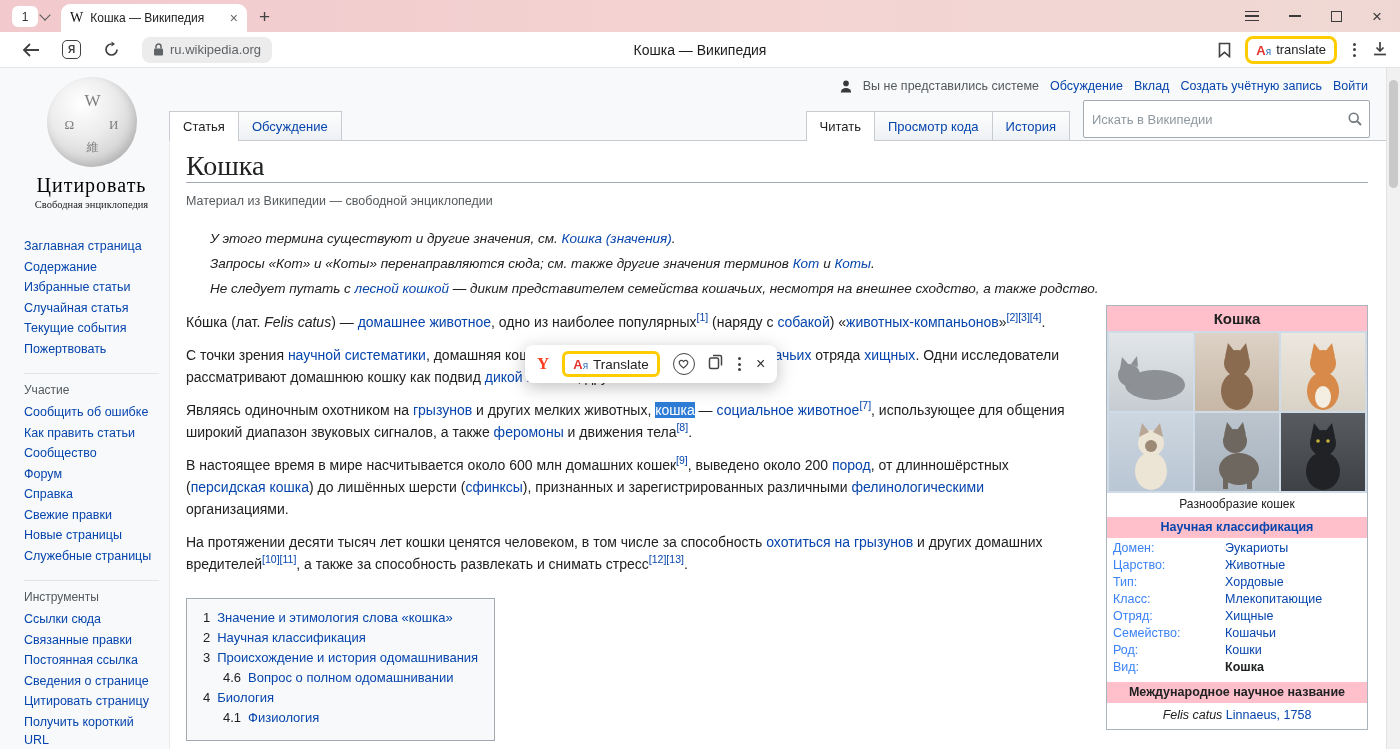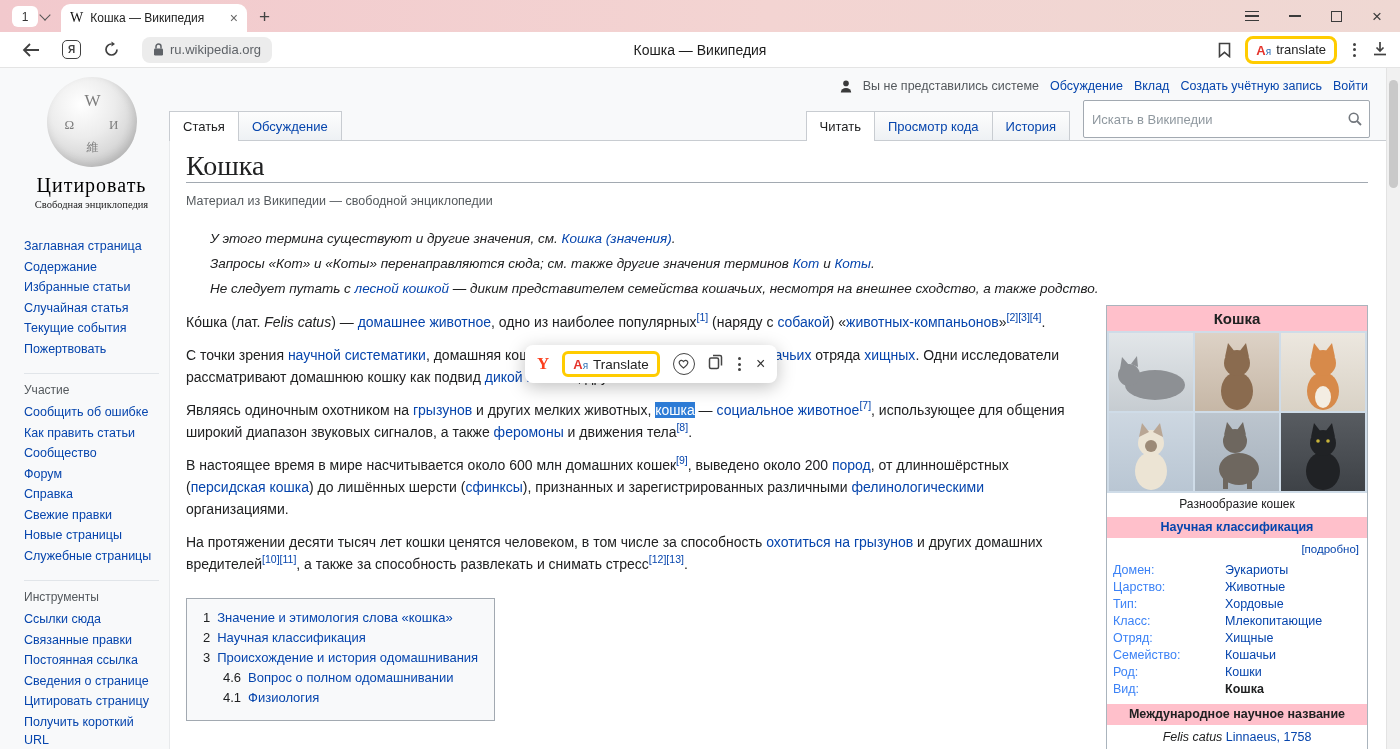--- a/index.html
+++ b/index.html
@@ -317,21 +317,20 @@
               <circle cx="42" cy="30" r="13" fill="#202225"></circle>
               <polygon points="30,24 33,10 40,19" fill="#202225"></polygon>
               <polygon points="44,19 51,10 54,24" fill="#202225"></polygon>
               <circle cx="37" cy="28" r="1.8" fill="#c9b43a"></circle>
               <circle cx="47" cy="28" r="1.8" fill="#c9b43a"></circle>
             </svg>
         </div>
       </div>
       <div class="ib-caption">Разнообразие кошек</div>
       <div class="ib-header link">Научная классификация</div>
-      <div class="ib-details"><span class="l">[подробно]</span></div>
       <div class="ib-tax">
         <div class="tax-row">
             <span class="lab">Домен:</span>
             <span class="val">Эукариоты</span>
           </div>
         <div class="tax-row">
             <span class="lab">Царство:</span>
             <span class="val">Животные</span>
           </div>
         <div class="tax-row">
@@ -371,20 +370,21 @@
     <p class="para"><span>С точки зрения </span><span class="l">научной систематики</span><span>, </span><span class="b">домашняя кошка</span><span> — </span><span class="l">млекопитающее</span><span> семейства </span><span class="l">кошачьих</span><span> отряда </span><span class="l">хищных</span><span>. Одни исследователи рассматривают домашнюю кошку как подвид </span><span class="l">дикой кошки</span><sup class="sup l">[5]</sup><span>, другие — ка</span></p>
     <p class="para"><span>Являясь одиночным охотником на </span><span class="l">грызунов</span><span> и других мелких животных, </span><span class="l sel">кошка</span><span> — </span><span class="l">социальное животное</span><sup class="sup l">[7]</sup><span>, использующее для общения широкий диапазон звуковых сигналов, а также </span><span class="l">феромоны</span><span> и движения тела</span><sup class="sup l">[8]</sup><span>.</span></p>
     <p class="para"><span>В настоящее время в мире насчитывается около 600 млн домашних кошек</span><sup class="sup l">[9]</sup><span>, выведено около 200 </span><span class="l">пород</span><span>, от длинношёрстных (</span><span class="l">персидская кошка</span><span>) до лишённых шерсти (</span><span class="l">сфинксы</span><span>), признанных и зарегистрированных различными </span><span class="l">фелинологическими</span><span> организациями.</span></p>
     <p class="para"><span>На протяжении десяти тысяч лет кошки ценятся человеком, в том числе за способность </span><span class="l">охотиться на грызунов</span><span> и других домашних вредителей</span><sup class="sup l">[10][11]</sup><span>, а также за способность развлекать и снимать стресс</span><sup class="sup l">[12][13]</sup><span>.</span></p>
 
     <div class="toc">
       <div class="toc-item lv1"><span class="num">1</span><span class="l">Значение и этимология слова «кошка»</span></div>
       <div class="toc-item lv1"><span class="num">2</span><span class="l">Научная классификация</span></div>
       <div class="toc-item lv1"><span class="num">3</span><span class="l">Происхождение и история одомашнивания</span></div>
       <div class="toc-item lv2"><span class="num">4.6</span><span class="l">Вопрос о полном одомашнивании</span></div>
+      <div class="toc-item lv1"><span class="num">4</span><span class="l">Биология</span></div>
       <div class="toc-item lv2"><span class="num">4.1</span><span class="l">Физиология</span></div>
       
       
       
       
     </div>
   </div>
 
   <div class="popup">
     <span class="ylogo">Y</span>

